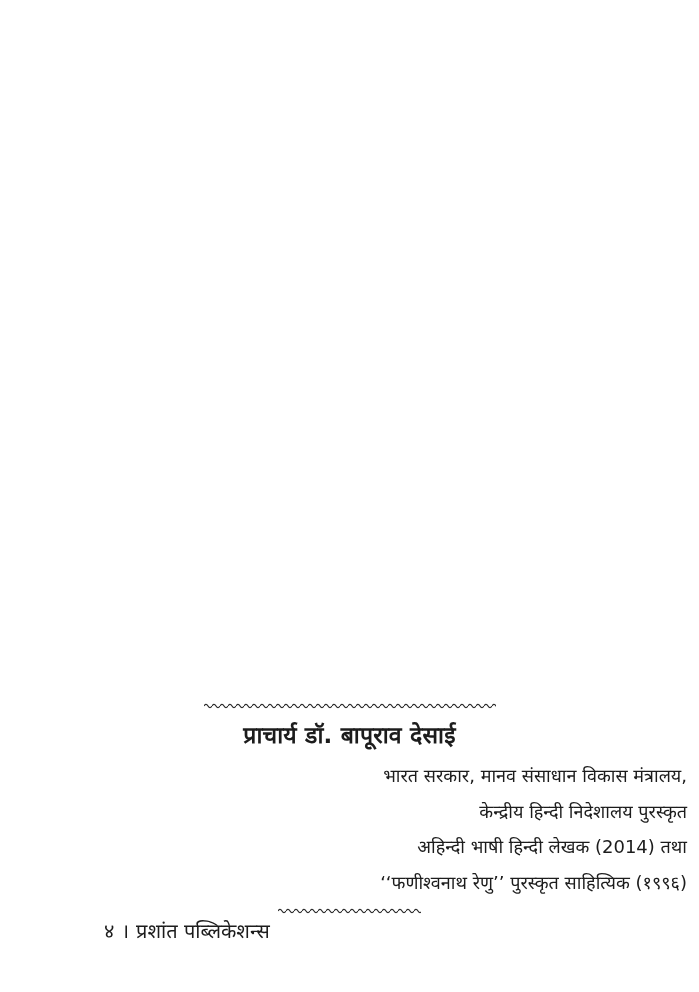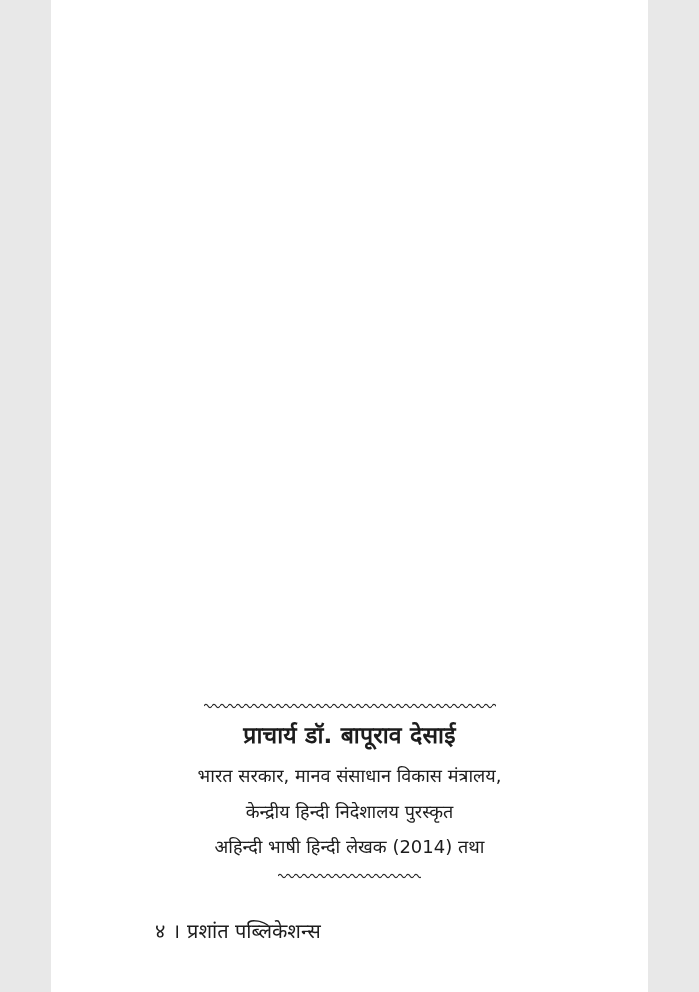--- a/index.html
+++ b/index.html
@@ -1,18 +1,18 @@
 <!DOCTYPE html>
 <html><head>
 <meta charset="utf-8">
 <style>
   html, body { margin: 0; padding: 0; background: #e8e8e8; }
   .page {
     position: relative;
-    width: 597px;
+    width: 699px;
     height: 992px;
     margin: 0 auto;
     background: #ffffff;
     color: #1c1c1c;
     font-family: "DejaVu Sans", sans-serif;
     overflow: hidden;
   }
   .author-block {
     position: absolute;
     top: 701px;
@@ -26,20 +26,21 @@
     font-weight: bold;
     margin: 8px 0 10px 0;
     line-height: 34px;
     letter-spacing: 0.2px;
   }
   .cred {
     font-size: 18px;
     line-height: 23.5px;
     margin: 12px;
     white-space: nowrap;
+    text-align: right;
   }
   .wave-bottom-wrap { margin-top: 11px; }
   .page-footer {
     position: absolute;
     left: 104px;
     top: 921px;
     font-size: 20px;
     line-height: 21px;
     white-space: nowrap;
   }
@@ -60,20 +61,21 @@
       </defs>
       <rect x="0" y="0" width="292" height="9" fill="url(#wavepat-a)"></rect>
     </svg>
 
     <h1 class="heading">प्राचार्य डॉ. बापूराव देसाई</h1>
 
     <div class="credentials">
       <p class="cred">भारत सरकार, मानव संसाधान विकास मंत्रालय,</p>
       <p class="cred">केन्द्रीय हिन्दी निदेशालय पुरस्कृत</p>
       <p class="cred">अहिन्दी भाषी हिन्दी लेखक (2014) तथा</p>
+      <p class="cred">‘‘फणीश्वनाथ रेणु’’ पुरस्कृत साहित्यिक (१९९६)</p>
     </div>
 
     <div class="wave-bottom-wrap">
       <svg class="wave wave-bottom" width="143" height="9" viewBox="0 0 143 9" aria-hidden="true">
         <defs>
           <pattern id="wavepat-b" width="8" height="9" patternUnits="userSpaceOnUse">
             <path d="M0 5 Q2 1.8 4 5 T8 5" fill="none" stroke="#2b2b2b" stroke-width="1.25"></path>
           </pattern>
         </defs>
         <rect x="0" y="0" width="143" height="9" fill="url(#wavepat-b)"></rect>

